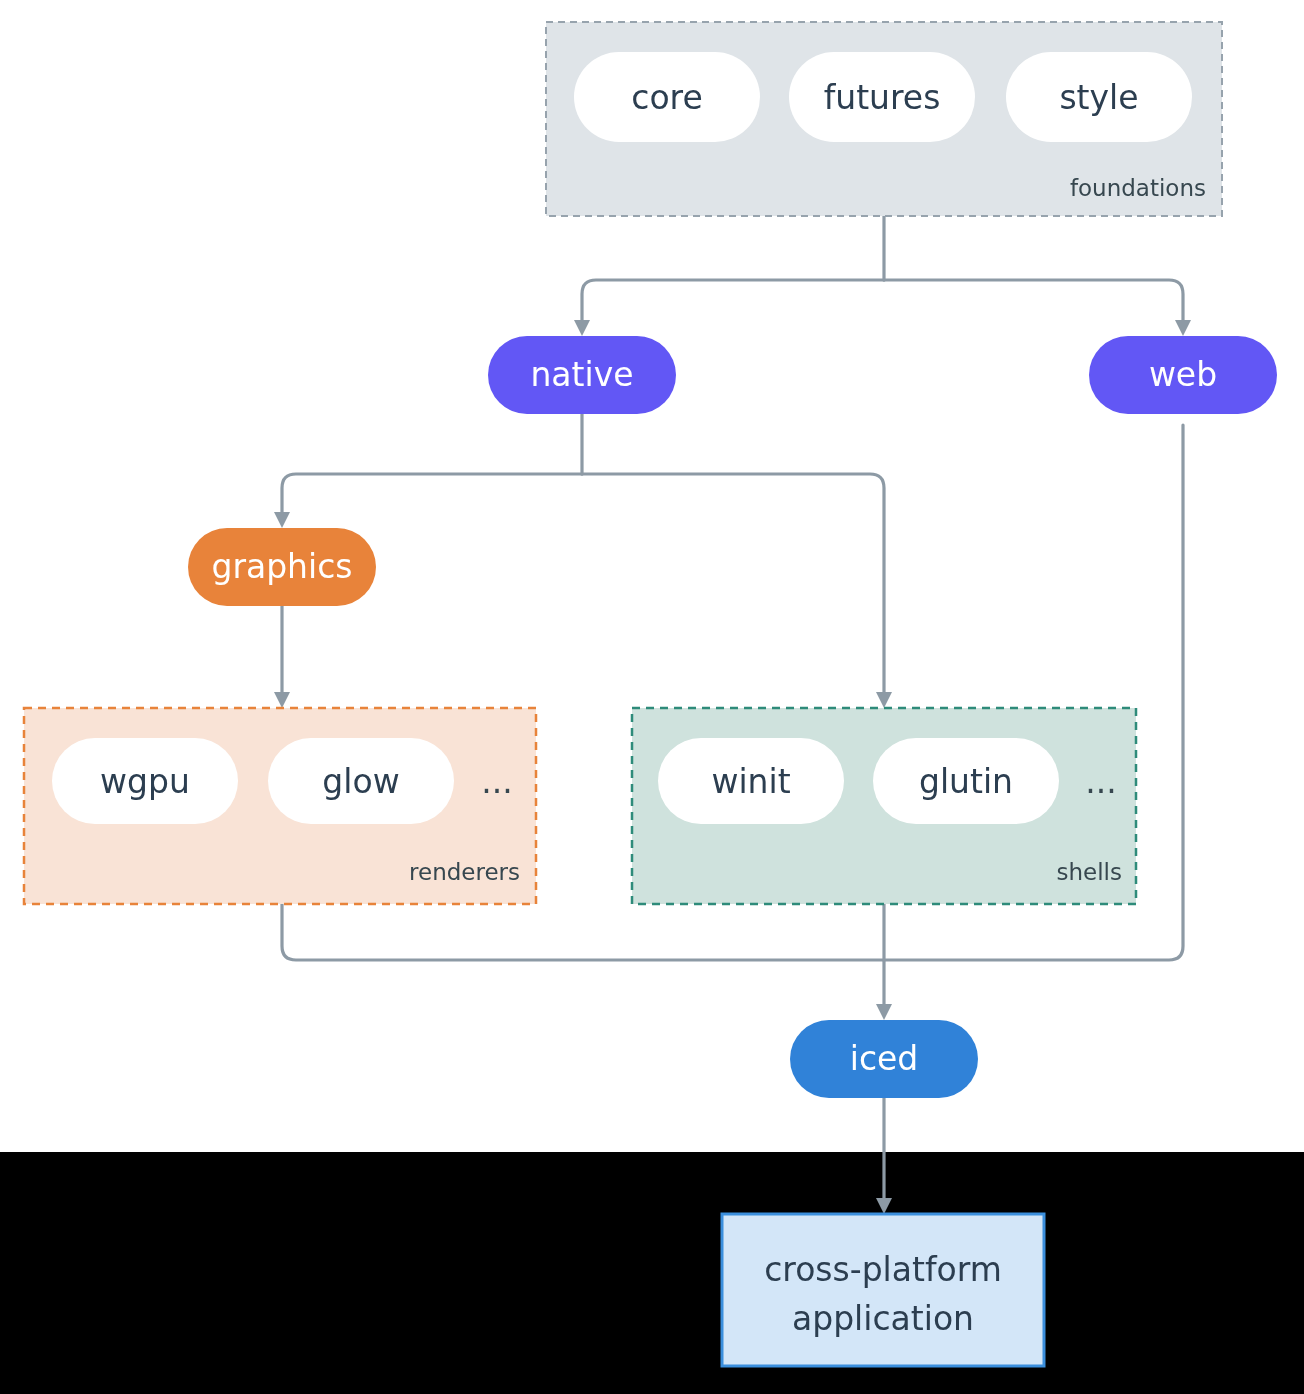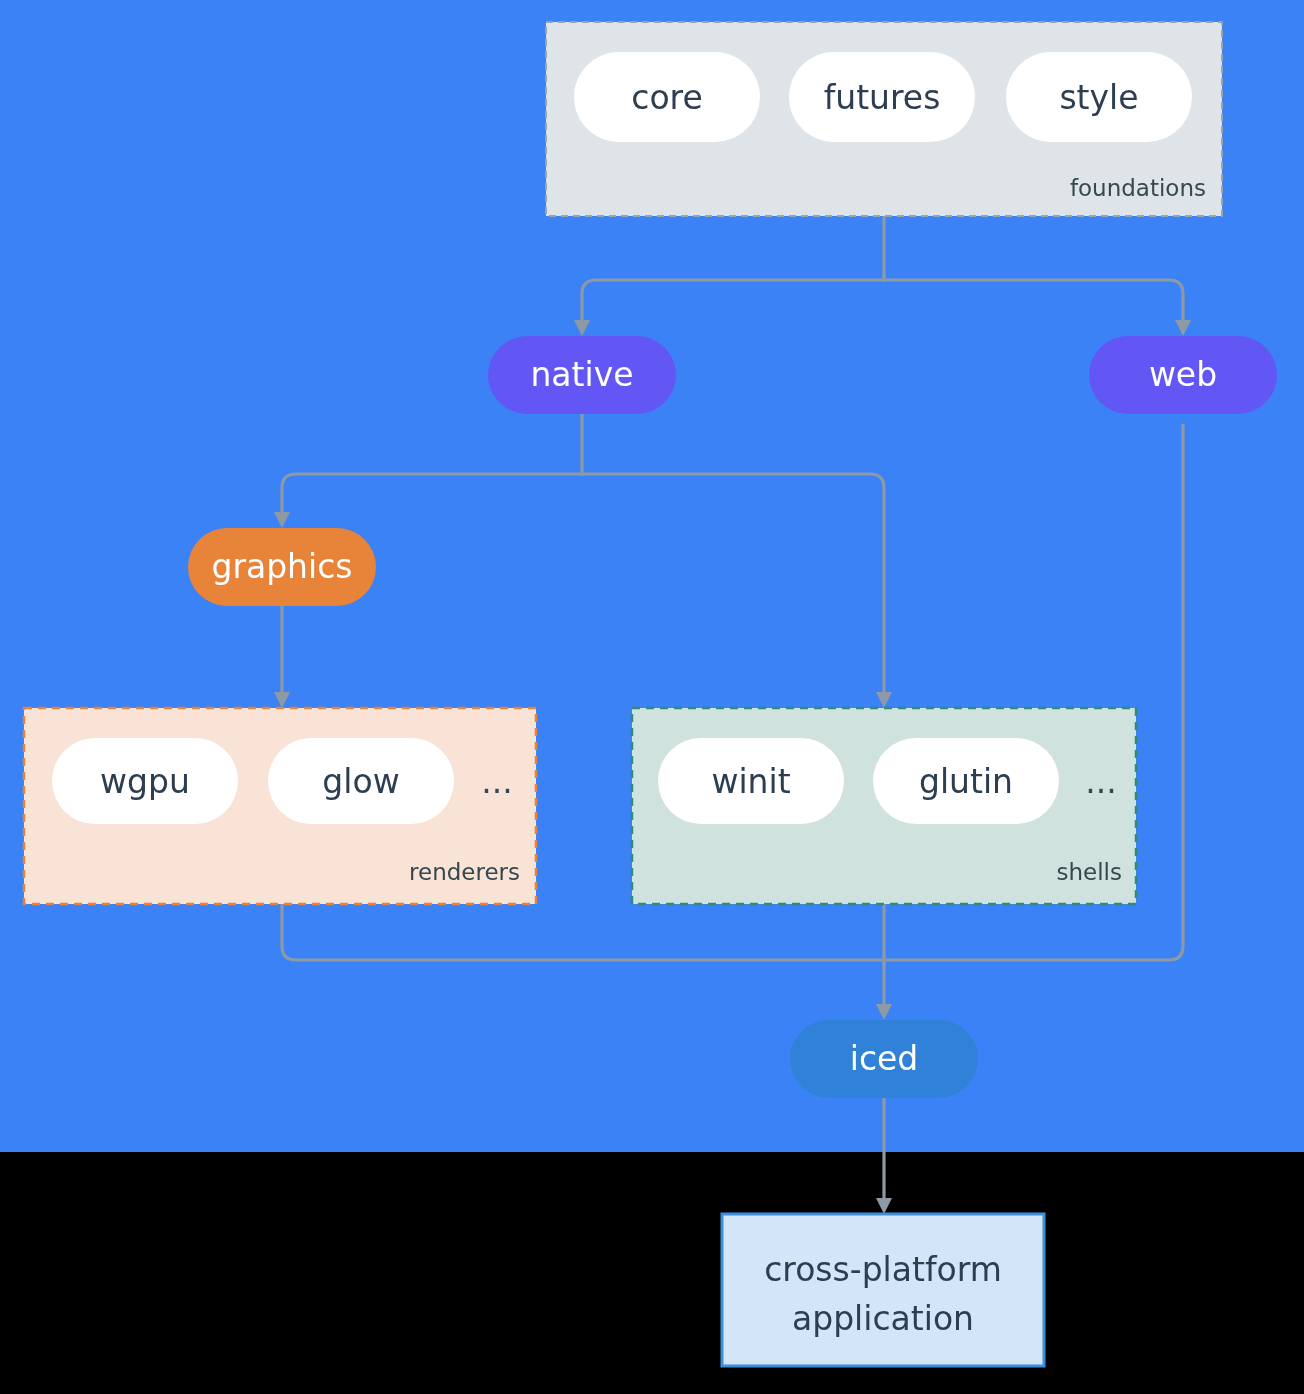--- a/index.html
+++ b/index.html
@@ -10,21 +10,21 @@
   body {
     width: 1304px;
     height: 1394px;
     overflow: hidden;
     font-family: "DejaVu Sans", "Liberation Sans", sans-serif;
   }
   #diagram-root {
     position: relative;
     width: 1304px;
     height: 1152px;
-    background: #3b82f6;
+    background: #ffffff;
   }
   svg.diagram-svg {
     position: absolute;
     top: 0;
     left: 0;
     width: 1304px;
     height: 1394px;
   }
   .grp-label {
     font-size: 23px;

